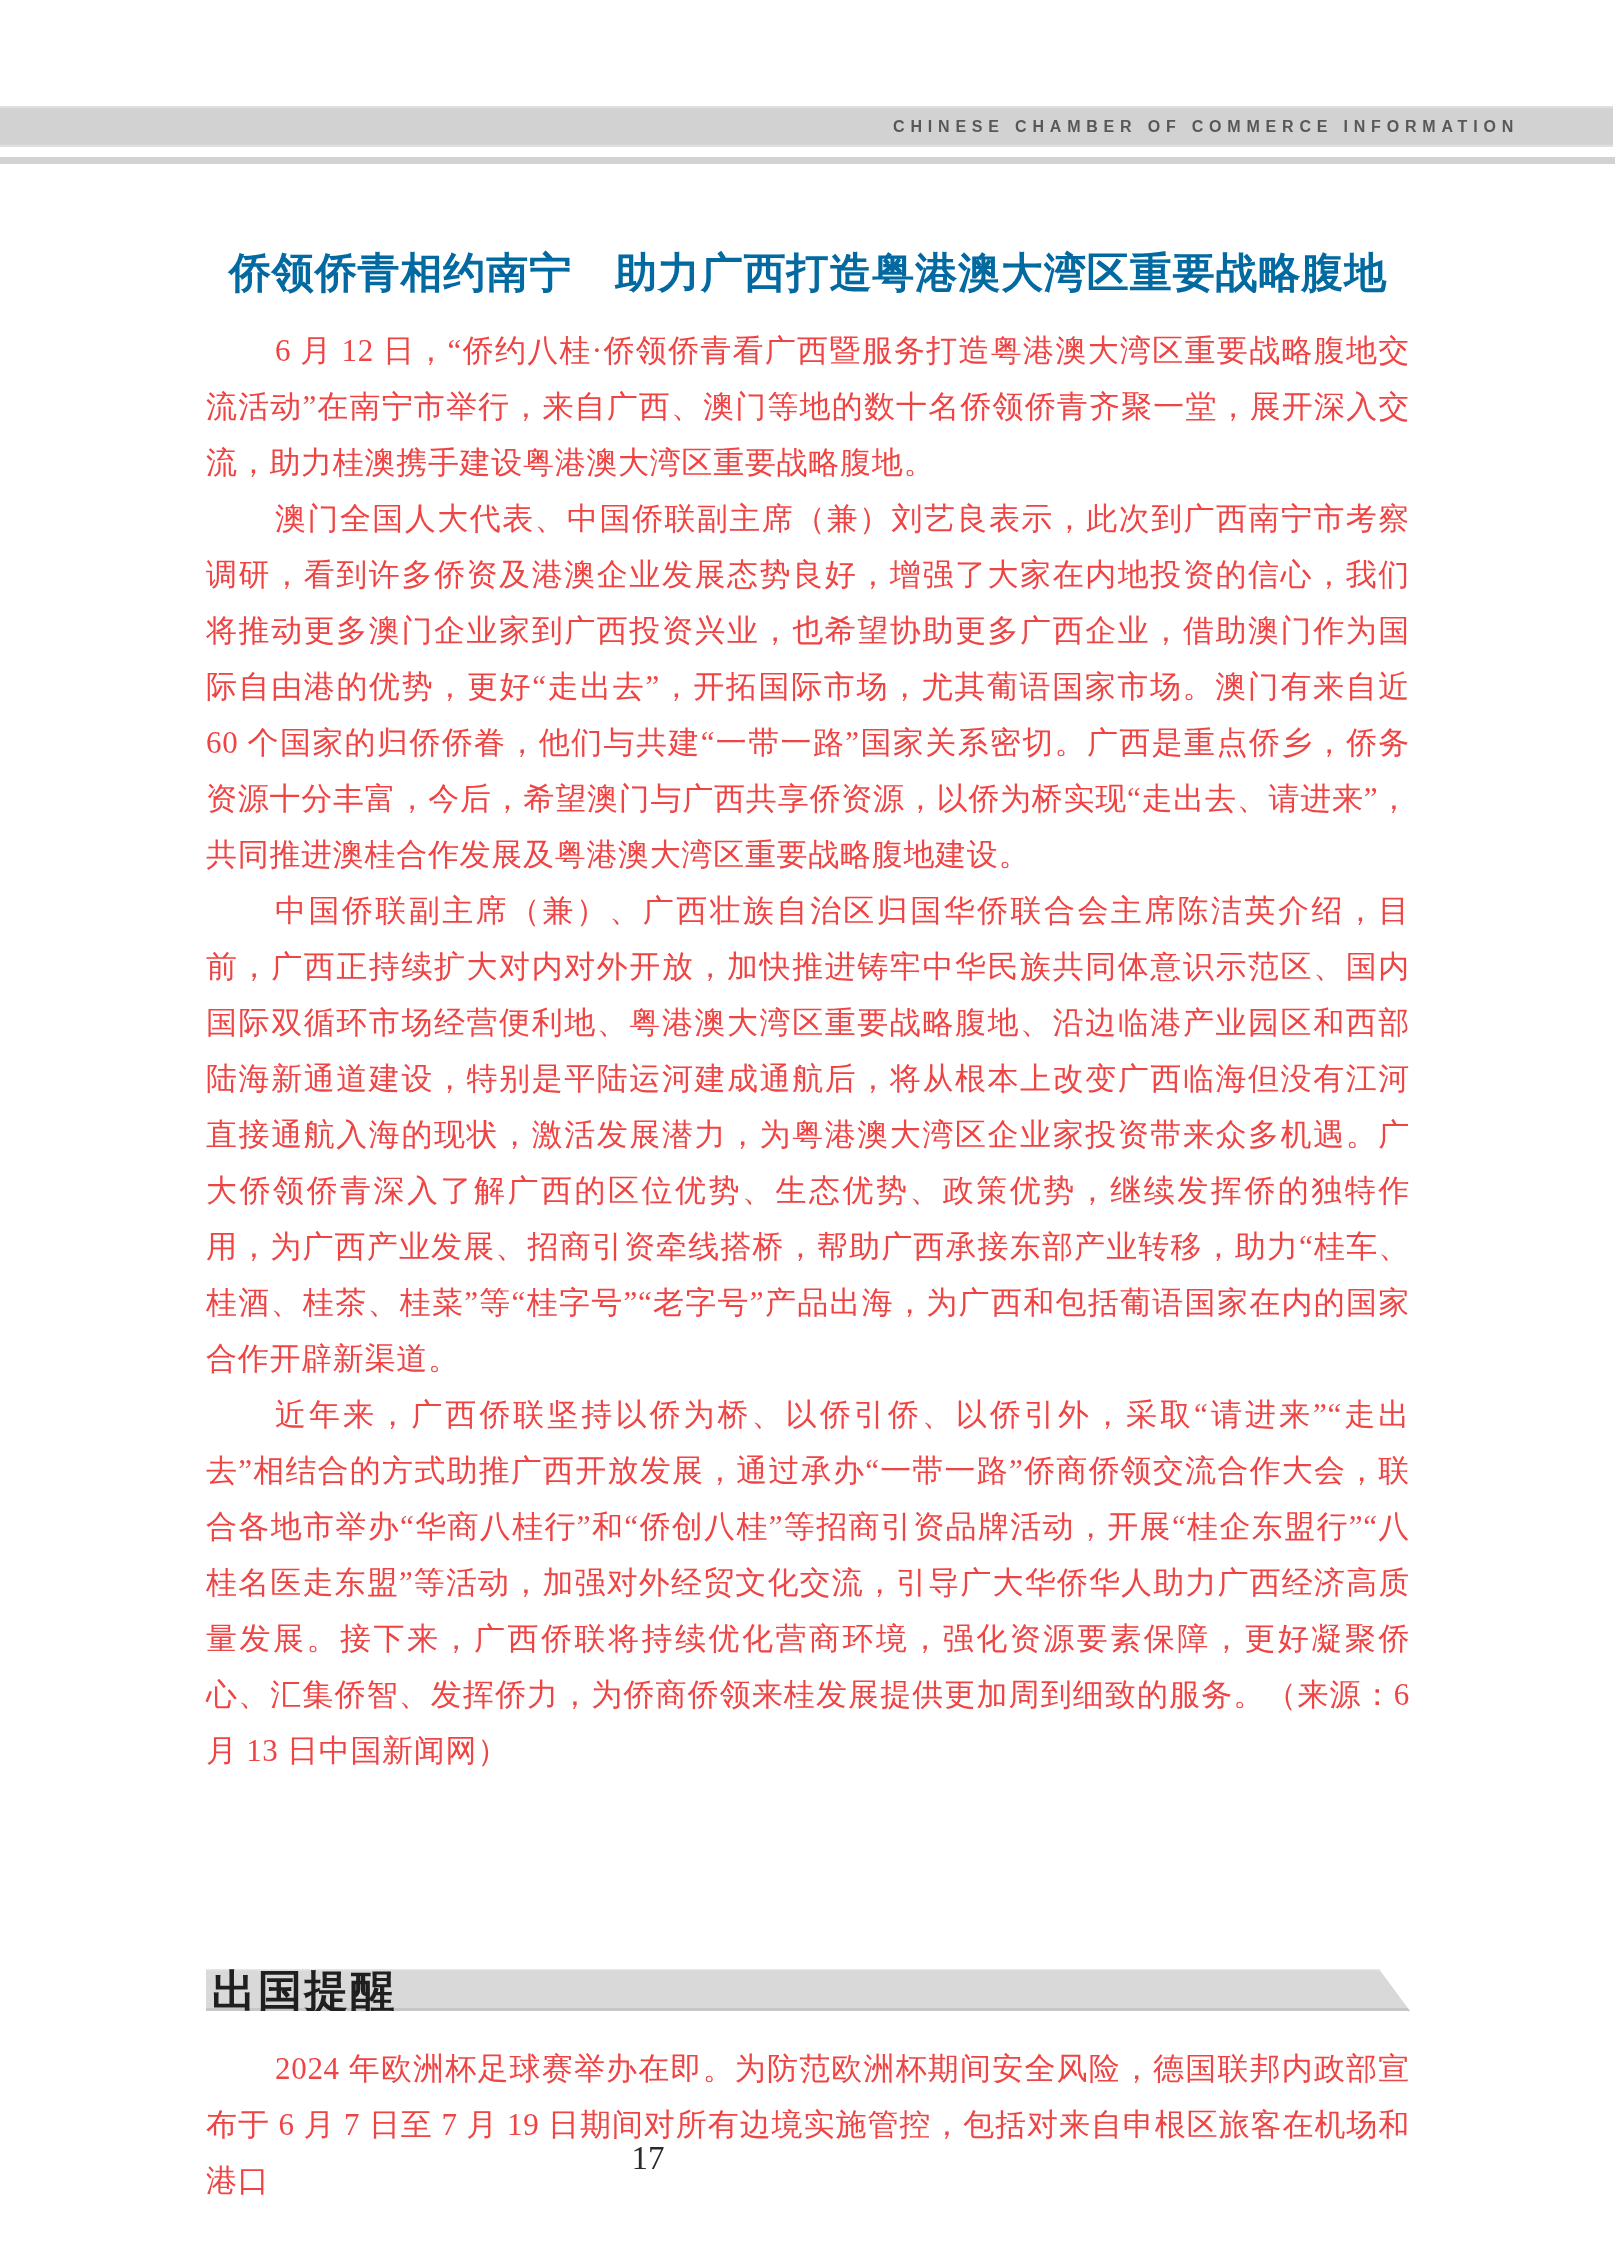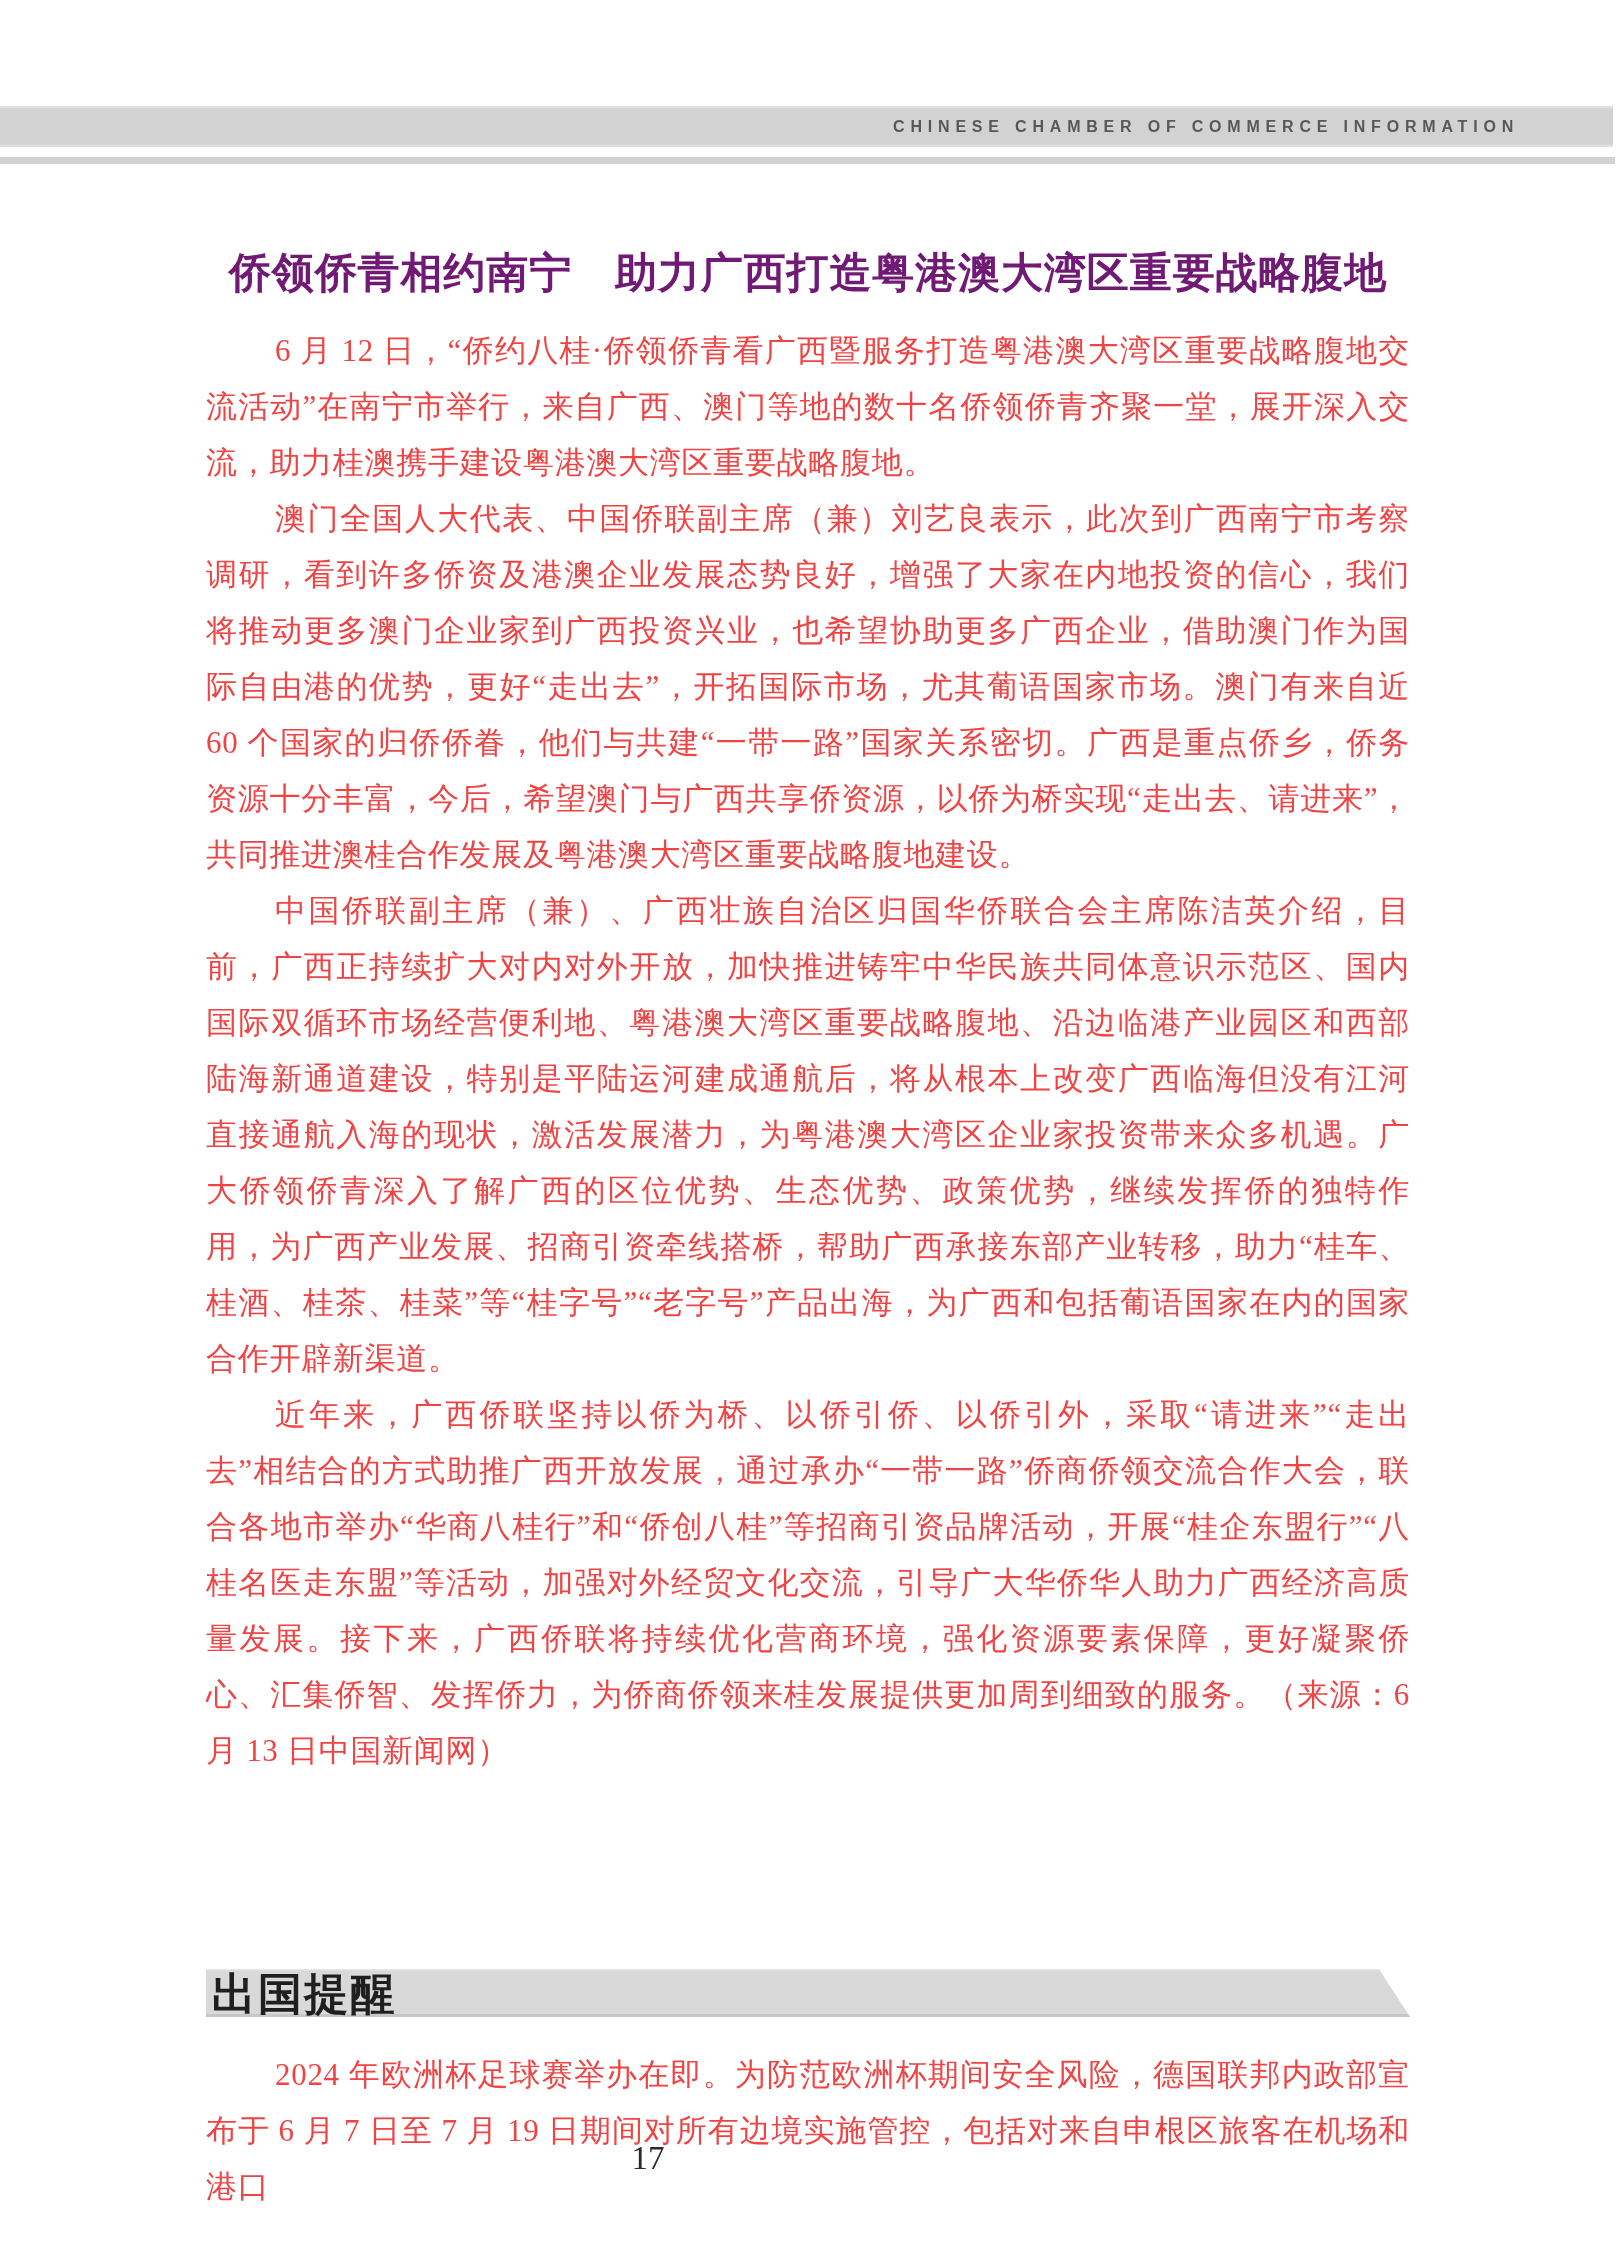--- a/index.html
+++ b/index.html
@@ -24,38 +24,38 @@
   .band-accent{
     position:absolute;left:0;top:157px;width:1615px;height:6.6px;
     background:#d2d2d2;
   }
   
   .content{
     position:absolute;left:206px;top:0;width:1204px;
   }
   .article-title{
     margin:0;font-family:"Liberation Sans","DejaVu Sans",sans-serif;
-    font-weight:700;color:#701a75;text-align:center;
+    font-weight:700;color:#0369a1;text-align:center;
   }
   .title-1{
     margin-top:247px;font-size:42px;line-height:52px;letter-spacing:0.9px;
   }
   .title-2{
     margin-top:57px;font-size:44px;line-height:55px;letter-spacing:0.7px;
   }
   .body-block{margin-top:24px;}
   .body-block p, .body-block-2 p{
     margin:0;
     font-size:31px;line-height:56px;letter-spacing:0.7px;
     color:#ef4444;text-align:justify;text-indent:69px;
   }
   .body-block-2{margin-top:30px;}
   
   .section-band{
-    margin-top:190px;height:48px;background:#d9d9d9;
+    margin-top:190px;height:42px;background:#d9d9d9;
     clip-path:polygon(0 0, calc(100% - 31px) 0, 100% 100%, 0 100%);
     box-shadow:inset 0 1.5px 0 #e6e6e6, inset 0 -2.9px 0 #c6c6c6;
     display:flex;align-items:center;
   }
   .section-band .section-label{
     font-family:"DejaVu Serif","Liberation Serif",serif;
     font-weight:700;font-size:44px;line-height:55px;
     letter-spacing:2.2px;color:#1f1f1f;padding-left:5.8px;
   }
   

